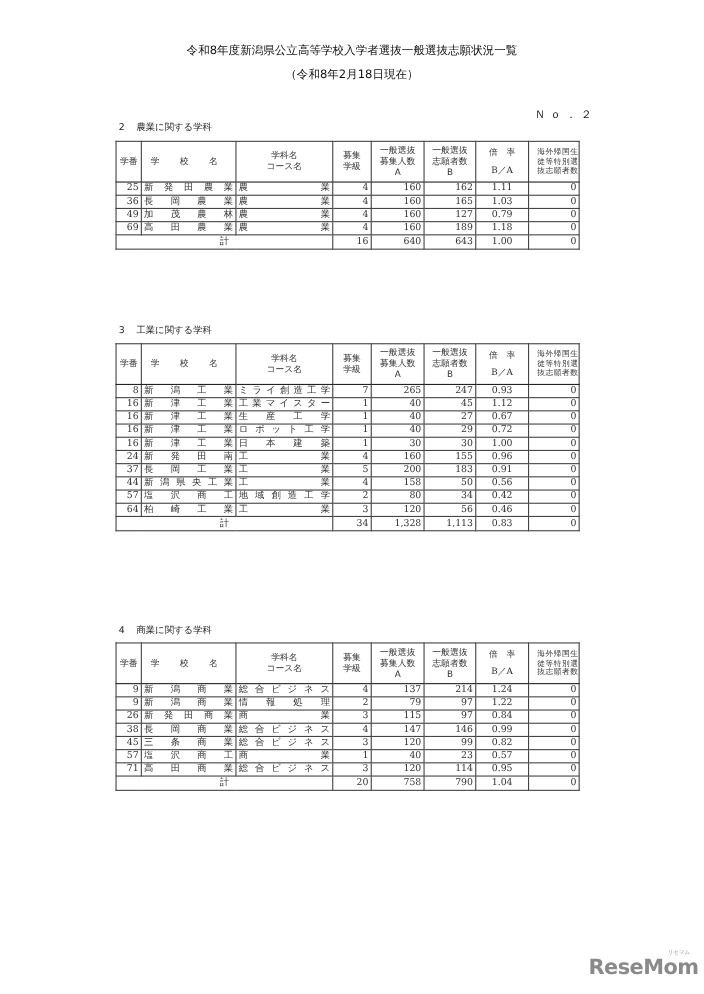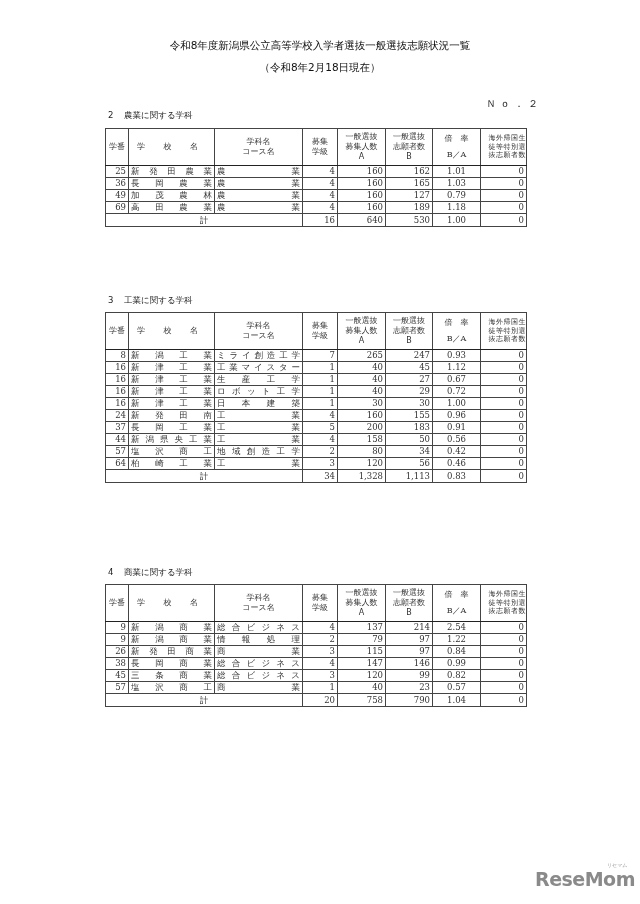--- a/index.html
+++ b/index.html
@@ -83,21 +83,21 @@
       </tr>
     </thead>
     <tbody>
         <tr>
           <td class="code">25</td>
           <td class="school">新発田農業</td>
           <td class="course">農業</td>
           <td class="num">4</td>
           <td class="num">160</td>
           <td class="num">162</td>
-          <td class="ratio">1.01</td>
+          <td class="ratio">1.11</td>
           <td class="num">0</td>
         </tr>
         <tr>
           <td class="code">36</td>
           <td class="school">長岡農業</td>
           <td class="course">農業</td>
           <td class="num">4</td>
           <td class="num">160</td>
           <td class="num">165</td>
           <td class="ratio">1.03</td>
@@ -120,21 +120,21 @@
           <td class="num">4</td>
           <td class="num">160</td>
           <td class="num">189</td>
           <td class="ratio">1.18</td>
           <td class="num">0</td>
         </tr>
         <tr class="total">
           <td colspan="3" class="total-label">計</td>
           <td class="num">16</td>
           <td class="num">640</td>
-          <td class="num">530</td>
+          <td class="num">643</td>
           <td class="ratio">1.00</td>
           <td class="num">0</td>
         </tr>
       </tbody>
   </table>
 
   <div class="section-title" style="top: 295px;">
     <span class="num">3</span><span>工業に関する学科</span>
   </div>
   <table class="grid" style="top: 312px;">
@@ -341,21 +341,21 @@
       </tr>
     </thead>
     <tbody>
         <tr>
           <td class="code">9</td>
           <td class="school">新潟商業</td>
           <td class="course">総合ビジネス</td>
           <td class="num">4</td>
           <td class="num">137</td>
           <td class="num">214</td>
-          <td class="ratio">2.54</td>
+          <td class="ratio">1.24</td>
           <td class="num">0</td>
         </tr>
         <tr>
           <td class="code">9</td>
           <td class="school">新潟商業</td>
           <td class="course">情報処理</td>
           <td class="num">2</td>
           <td class="num">79</td>
           <td class="num">97</td>
           <td class="ratio">1.22</td>
@@ -394,20 +394,30 @@
         <tr>
           <td class="code">57</td>
           <td class="school">塩沢商工</td>
           <td class="course">商業</td>
           <td class="num">1</td>
           <td class="num">40</td>
           <td class="num">23</td>
           <td class="ratio">0.57</td>
           <td class="num">0</td>
         </tr>
+        <tr>
+          <td class="code">71</td>
+          <td class="school">高田商業</td>
+          <td class="course">総合ビジネス</td>
+          <td class="num">3</td>
+          <td class="num">120</td>
+          <td class="num">114</td>
+          <td class="ratio">0.95</td>
+          <td class="num">0</td>
+        </tr>
         <tr class="total">
           <td colspan="3" class="total-label">計</td>
           <td class="num">20</td>
           <td class="num">758</td>
           <td class="num">790</td>
           <td class="ratio">1.04</td>
           <td class="num">0</td>
         </tr>
       </tbody>
   </table>

